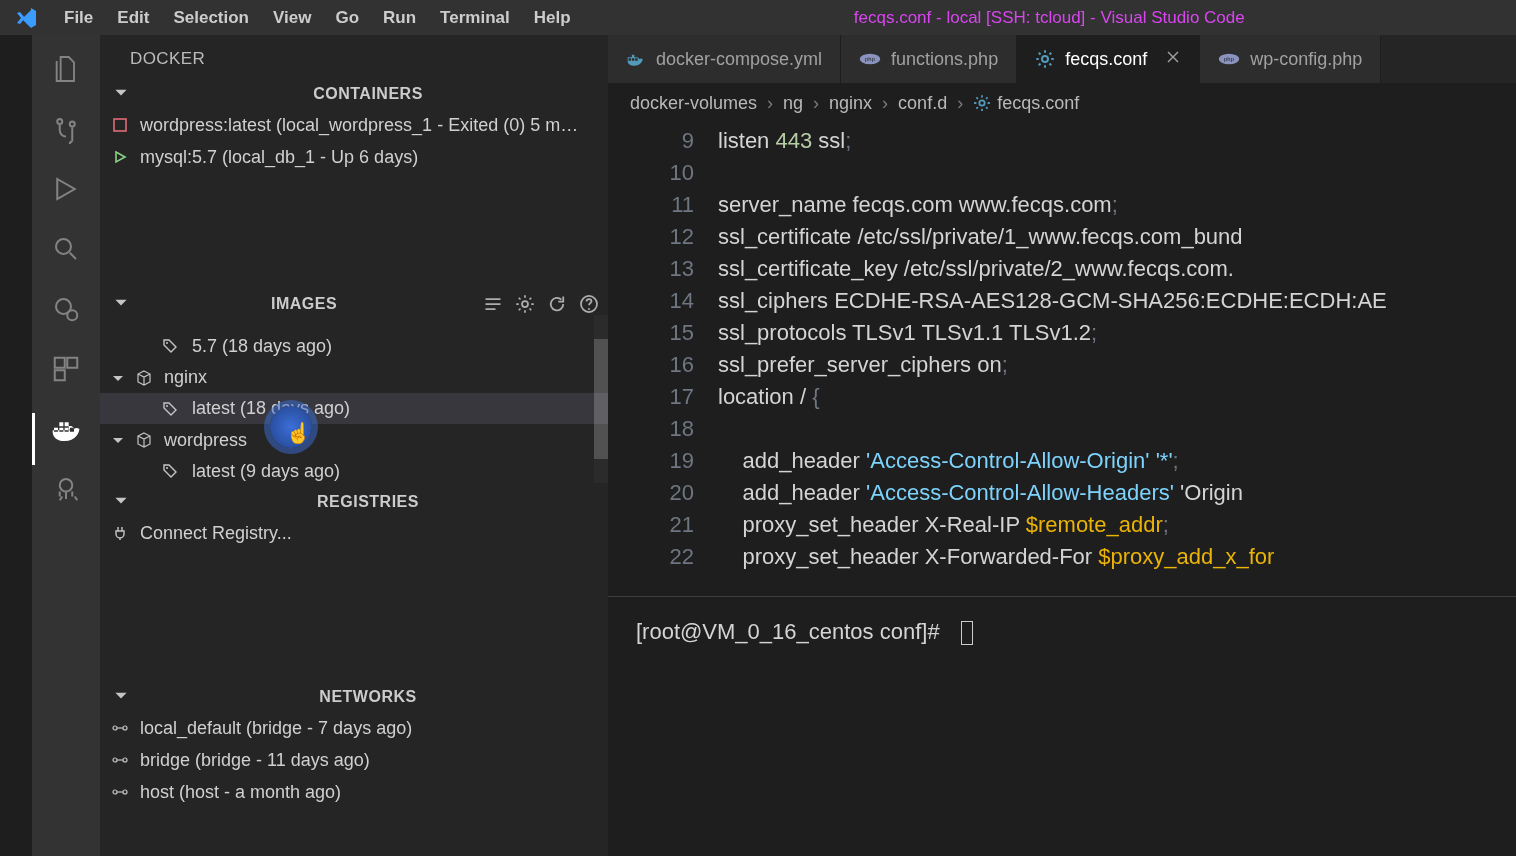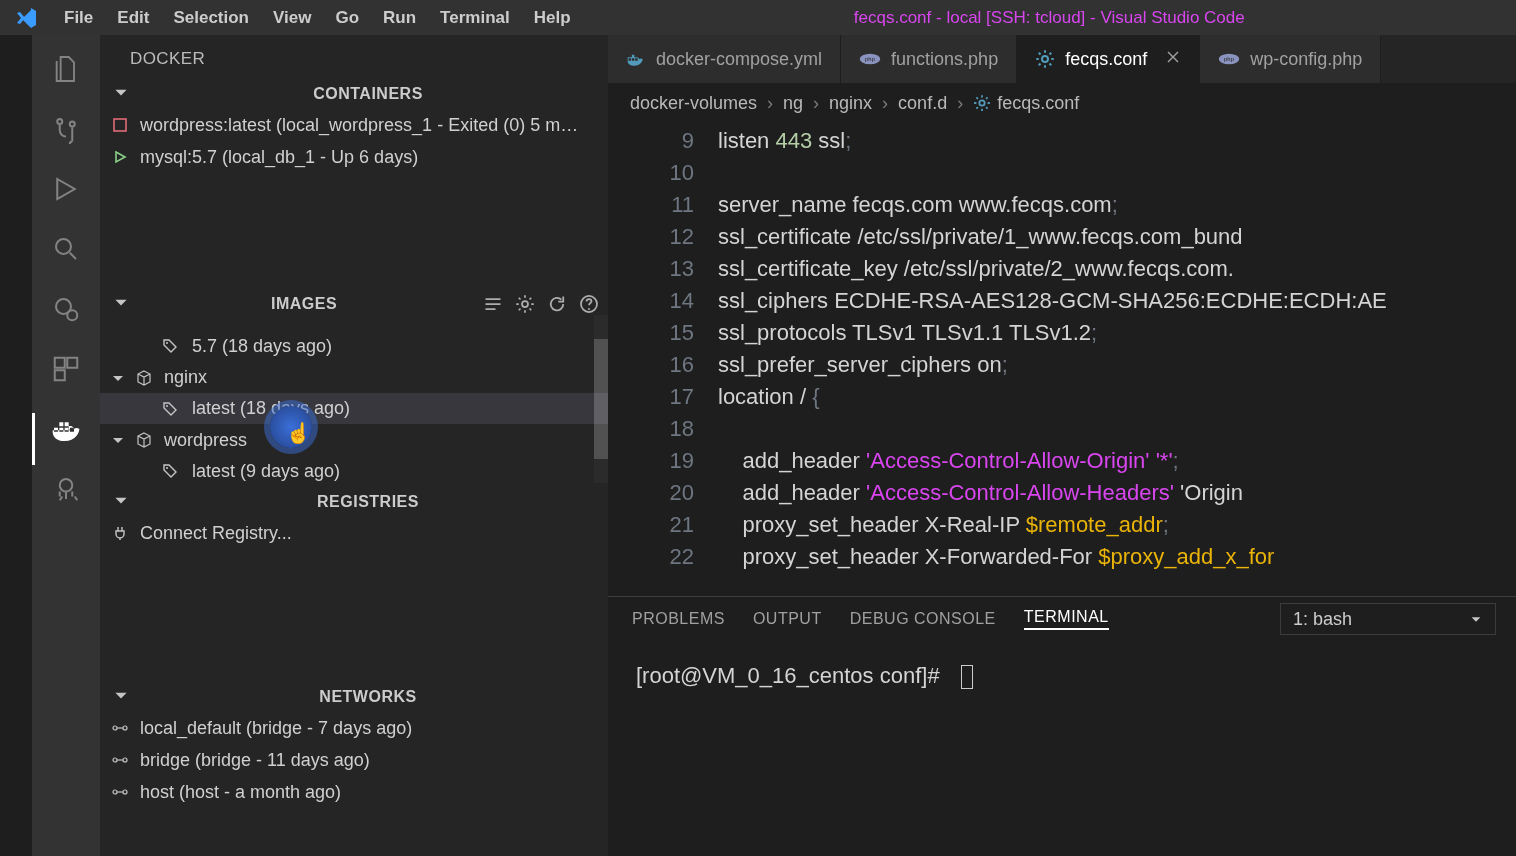--- a/index.html
+++ b/index.html
@@ -58,21 +58,21 @@
   .tab .close { margin-left:8px; opacity:.8; }
   .breadcrumbs { height:40px; background:#1e1e1e; display:flex; align-items:center; padding-left:22px; font-size:18px; color:#b9b9b9; gap:6px; }
   .breadcrumbs .sep { opacity:.6; padding:0 4px; }
 
   .code-area { flex:1; display:flex; min-height:0; overflow:hidden; font-family:Consolas,Menlo,monospace; font-size:22px; }
   .gutter { width:110px; background:#1e1e1e; text-align:right; color:#6e7681; padding-top:2px; }
   .gutter div { height:32px; line-height:32px; padding-right:24px; }
   .code { flex:1; background:#1e1e1e; padding-top:2px; white-space:pre; }
   .code div { height:32px; line-height:32px; }
   .num { color:#b5cea8; }
-  .str { color:#d946ef; }
+  .str { color:#7dd3fc; }
   .punc { color:#6e7681; }
   .id { color:#eab308; }
   .plain { color:#d4d4d4; }
 
   
   .bottom { height:260px; border-top:1px solid #3c3c3c; display:flex; flex-direction:column; }
   .bottom-tabs { display:flex; align-items:center; height:44px; padding-left:24px; gap:28px; }
   .btab { font-size:16px; letter-spacing:.5px; color:#a0a0a0; cursor:pointer; }
   .btab.active { color:#ffffff; border-bottom:2px solid #ffffff; padding-bottom:2px; }
   .term-select { margin-left:auto; margin-right:20px; width:216px; height:32px; border:1px solid #3c3c3c; display:flex; align-items:center; padding:0 12px; font-size:18px; color:#cccccc; justify-content:space-between; cursor:pointer; }
@@ -403,32 +403,20 @@
           <div>18</div>
           <div>19</div>
           <div>20</div>
           <div>21</div>
           <div>22</div>
         </div>
       <div class="code" id="code"><div><span class="plain"><span class="plain">listen</span> <span class="num">443</span> ssl<span class="punc">;</span></span></div><div><span class="plain"></span></div><div><span class="plain"><span class="plain">server_name</span> fecqs.com www.fecqs.com<span class="punc">;</span></span></div><div><span class="plain"><span class="plain">ssl_certificate</span> /etc/ssl/private/1_www.fecqs.com_bund</span></div><div><span class="plain"><span class="plain">ssl_certificate_key</span> /etc/ssl/private/2_www.fecqs.com.</span></div><div><span class="plain"><span class="plain">ssl_ciphers</span> ECDHE-RSA-AES128-GCM-SHA256:ECDHE:ECDH:AE</span></div><div><span class="plain"><span class="plain">ssl_protocols</span> TLSv1 TLSv1.1 TLSv1.2<span class="punc">;</span></span></div><div><span class="plain"><span class="plain">ssl_prefer_server_ciphers</span> on<span class="punc">;</span></span></div><div><span class="plain"><span class="plain">location</span> / <span class="punc">{</span></span></div><div><span class="plain"></span></div><div><span class="plain">    <span class="plain">add_header</span> <span class="str">'Access-Control-Allow-Origin'</span> <span class="str">'*'</span><span class="punc">;</span></span></div><div><span class="plain">    <span class="plain">add_header</span> <span class="str">'Access-Control-Allow-Headers'</span> 'Origin</span></div><div><span class="plain">    <span class="plain">proxy_set_header</span> X-Real-IP <span class="id">$remote_addr</span><span class="punc">;</span></span></div><div><span class="plain">    <span class="plain">proxy_set_header</span> X-Forwarded-For <span class="id">$proxy_add_x_for</span></span></div></div>
     </div>
 
     <div class="bottom">
-      <div class="bottom-tabs">
-        <span class="btab">PROBLEMS</span>
-        <span class="btab">OUTPUT</span>
-        <span class="btab">DEBUG CONSOLE</span>
-        <span class="btab active">TERMINAL</span>
-        <div class="term-select">
-          <span>1: bash</span>
-          <svg width="14" height="14" viewBox="0 0 16 16">
-              <path fill="#c5c5c5" d="M3 6l5 5 5-5z"></path>
-            </svg>
-        </div>
-      </div>
       <div class="terminal-body">
         <span>[root@VM_0_16_centos conf]#</span>
         <span class="term-cursor"></span>
       </div>
     </div>
   </div>
 </div>
 
 <div class="ping" style="left:270px;top:406px"></div>
 <div class="hand" style="left:286px;top:421px">☝</div>

